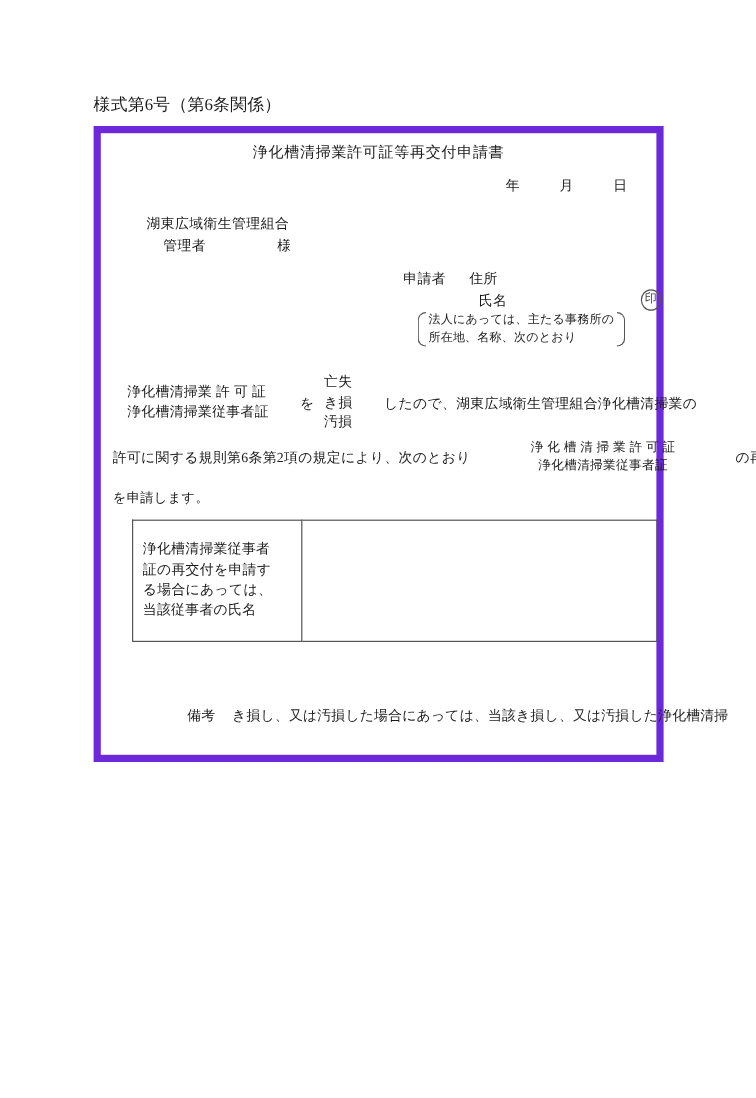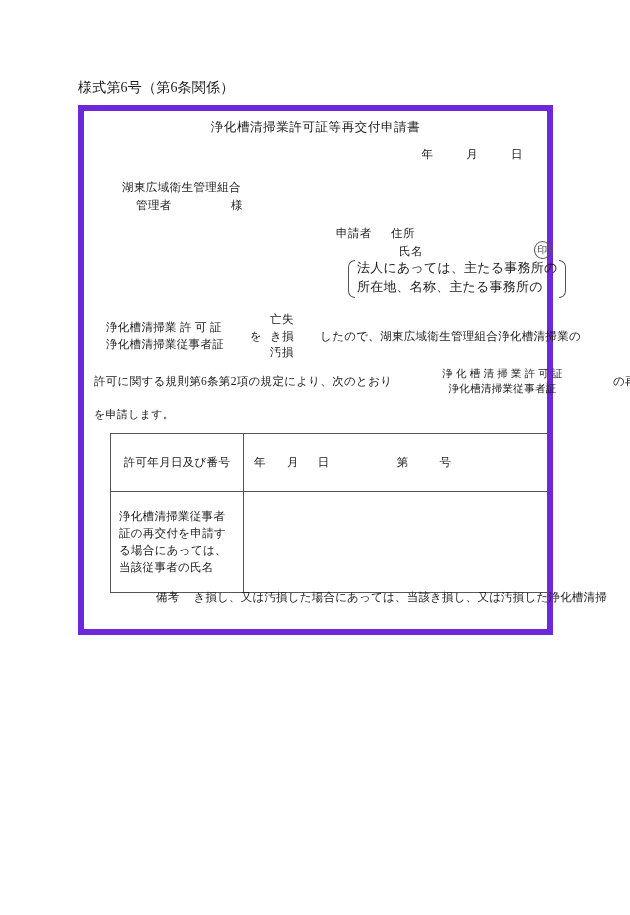--- a/index.html
+++ b/index.html
@@ -95,24 +95,23 @@
     color: #444;
     overflow: hidden;
   }
   
   .corp-note {
     position: absolute;
     left: 262px;
     top: 148px;
     display: flex;
     align-items: center;
-    font-size: 13px;
+    font-size: 10px;
     line-height: 1.45;
     letter-spacing: 0.2px;
-    font-family: Liberation Mono, monospace;
   }
   .brk {
     width: 8px;
     align-self: stretch;
     position: relative;
   }
   .brk::before {
     content: "";
     position: absolute;
     top: 1px; bottom: 1px;
@@ -249,21 +248,21 @@
       <span class="r2">
         <span>氏名</span>
         <span class="seal">印</span>
       </span>
     </div>
 
     <div class="corp-note">
       <span class="brk brk-l"></span>
       <span class="lines">
         <span>法人にあっては、主たる事務所の</span>
-        <span>所在地、名称、主たる事務所の</span>
+        <span>所在地、名称、次のとおり</span>
       </span>
       <span class="brk brk-r"></span>
     </div>
 
     <div class="stmt1">
       <span class="stack col-docs">
         <span>浄化槽清掃業 許 可 証</span>
         <span>浄化槽清掃業従事者証</span>
       </span>
       <span class="wo">を</span>
@@ -281,30 +280,20 @@
         <span>浄 化 槽 清 掃 業 許 可 証</span>
         <span>浄化槽清掃業従事者証</span>
       </span>
       <span>の再交付</span>
     </div>
 
     <div class="stmt3">を申請します。</div>
 
     <table class="tbl">
       <tbody>
-          <tr class="row1">
-        <td class="lbl-cell">許可年月日及び番号</td>
-        <td class="val-cell">
-          <span class="d g1">年</span>
-          <span class="d g2">月</span>
-          <span class="d g3">日</span>
-          <span class="d g4">第</span>
-          <span class="d">号</span>
-        </td>
-      </tr>
       <tr class="row2">
         <td class="lbl-cell">
           <span>浄化槽清掃業従事者</span>
           <span>証の再交付を申請す</span>
           <span>る場合にあっては、</span>
           <span>当該従事者の氏名</span>
         </td>
         <td class="val-cell"></td>
       </tr>
     </tbody>

